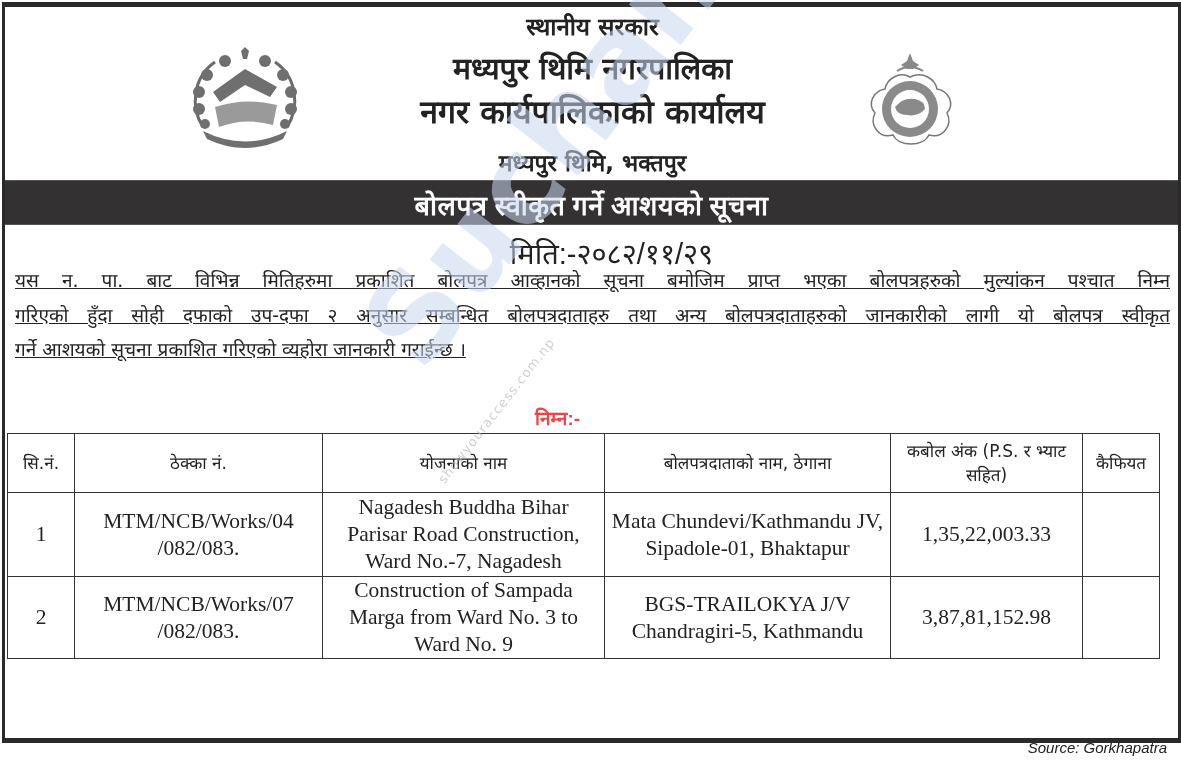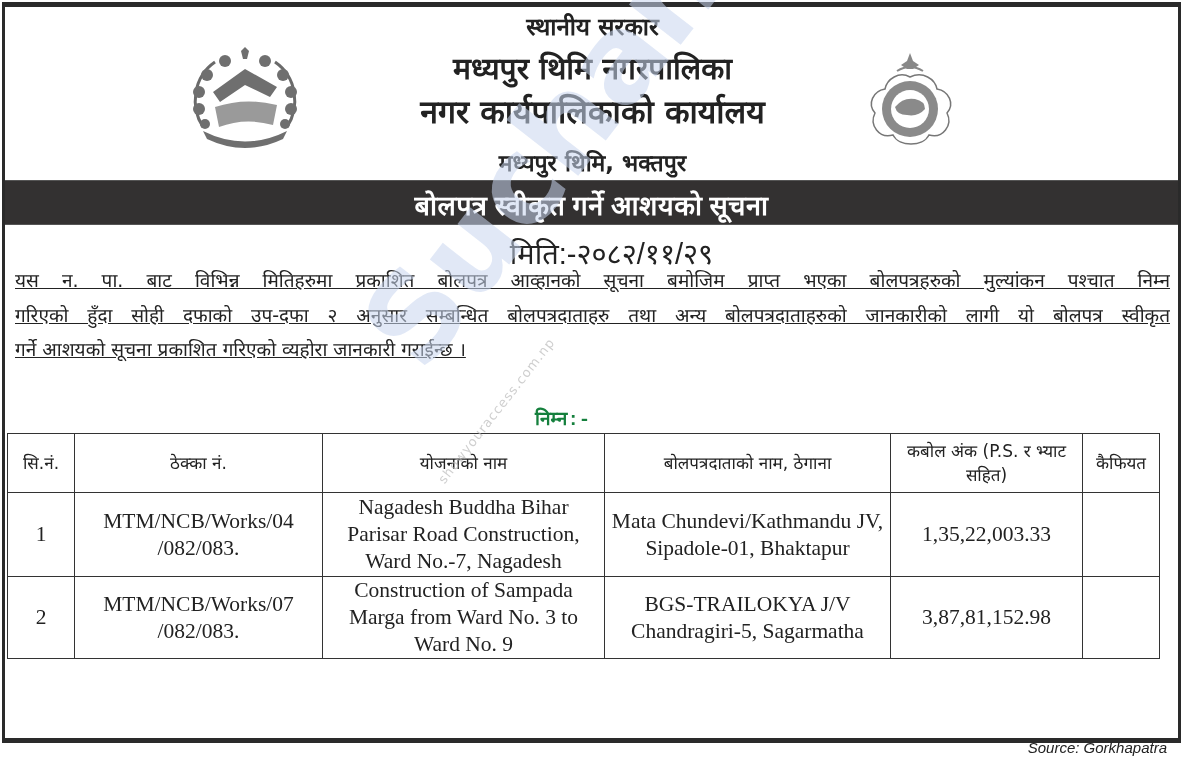--- a/index.html
+++ b/index.html
@@ -29,21 +29,21 @@
 
   .date-line { position: absolute; left: 0; right: 0; top: 226px; text-align: center;
                font-family: Liberation Sans, sans-serif; font-size: 29px; color: #222; padding-left: 40px; }
 
   .body-para { position: absolute; left: 10px; width: 1155px; top: 256px;
                font-family: "DejaVu Sans", sans-serif; font-size: 19px; line-height: 34.5px; color: #222;
                text-align: justify; text-align-last: left; text-decoration: underline; }
   .body-para .line { display: block; text-align: justify; text-align-last: justify; white-space: nowrap; overflow: hidden; }
   .body-para .line.last { text-align-last: left; }
 
-  .nimna { position: absolute; left: 530px; top: 398px; font-family: Liberation Mono, monospace; font-weight: bold; font-size: 19px; color: #15803d; }
+  .nimna { position: absolute; left: 530px; top: 398px; font-family: Liberation Sans, sans-serif; font-weight: bold; font-size: 19px; color: #ef4444; }
 
   table.bids { position: absolute; left: 2px; top: 426px; border-collapse: collapse; table-layout: fixed; width: 1152px; padding-left: 41px; }
   table.bids th, table.bids td { border: 1.5px solid #333; text-align: center; vertical-align: middle; padding: 0 4px; }
   table.bids th { height: 58px; font-family: "DejaVu Sans", sans-serif; font-weight: normal; font-size: 17px; line-height: 24px; color: #222; }
   table.bids td { font-family: "Liberation Serif", serif; font-size: 21.5px; line-height: 27px; color: #222; }
   table.bids tr.r1 td { height: 83px; }
   table.bids tr.r2 td { height: 81px; }
 
   .signature { position: absolute; right: 14px; top: 664px; text-align: right;
                font-family: "DejaVu Sans", sans-serif; font-size: 20px; line-height: 34px; color: #222; }
@@ -145,21 +145,21 @@
         <td>MTM/NCB/Works/04 /082/083.</td>
         <td>Nagadesh Buddha Bihar Parisar Road Construction, Ward No.-7, Nagadesh</td>
         <td>Mata Chundevi/Kathmandu JV, Sipadole-01, Bhaktapur</td>
         <td>1,35,22,003.33</td>
         <td></td>
       </tr>
       <tr class="r2">
         <td>2</td>
         <td>MTM/NCB/Works/07 /082/083.</td>
         <td>Construction of Sampada Marga from Ward No. 3 to Ward No. 9</td>
-        <td>BGS-TRAILOKYA J/V Chandragiri-5, Sagarmatha</td>
+        <td>BGS-TRAILOKYA J/V Chandragiri-5, Kathmandu</td>
         <td>3,87,81,152.98</td>
         <td></td>
       </tr>
     </tbody>
   </table>
 
 
   <div class="wm wm-text">Suchana</div>
   <div class="wm wm-sub">showyouraccess.com.np</div>
 </div>

